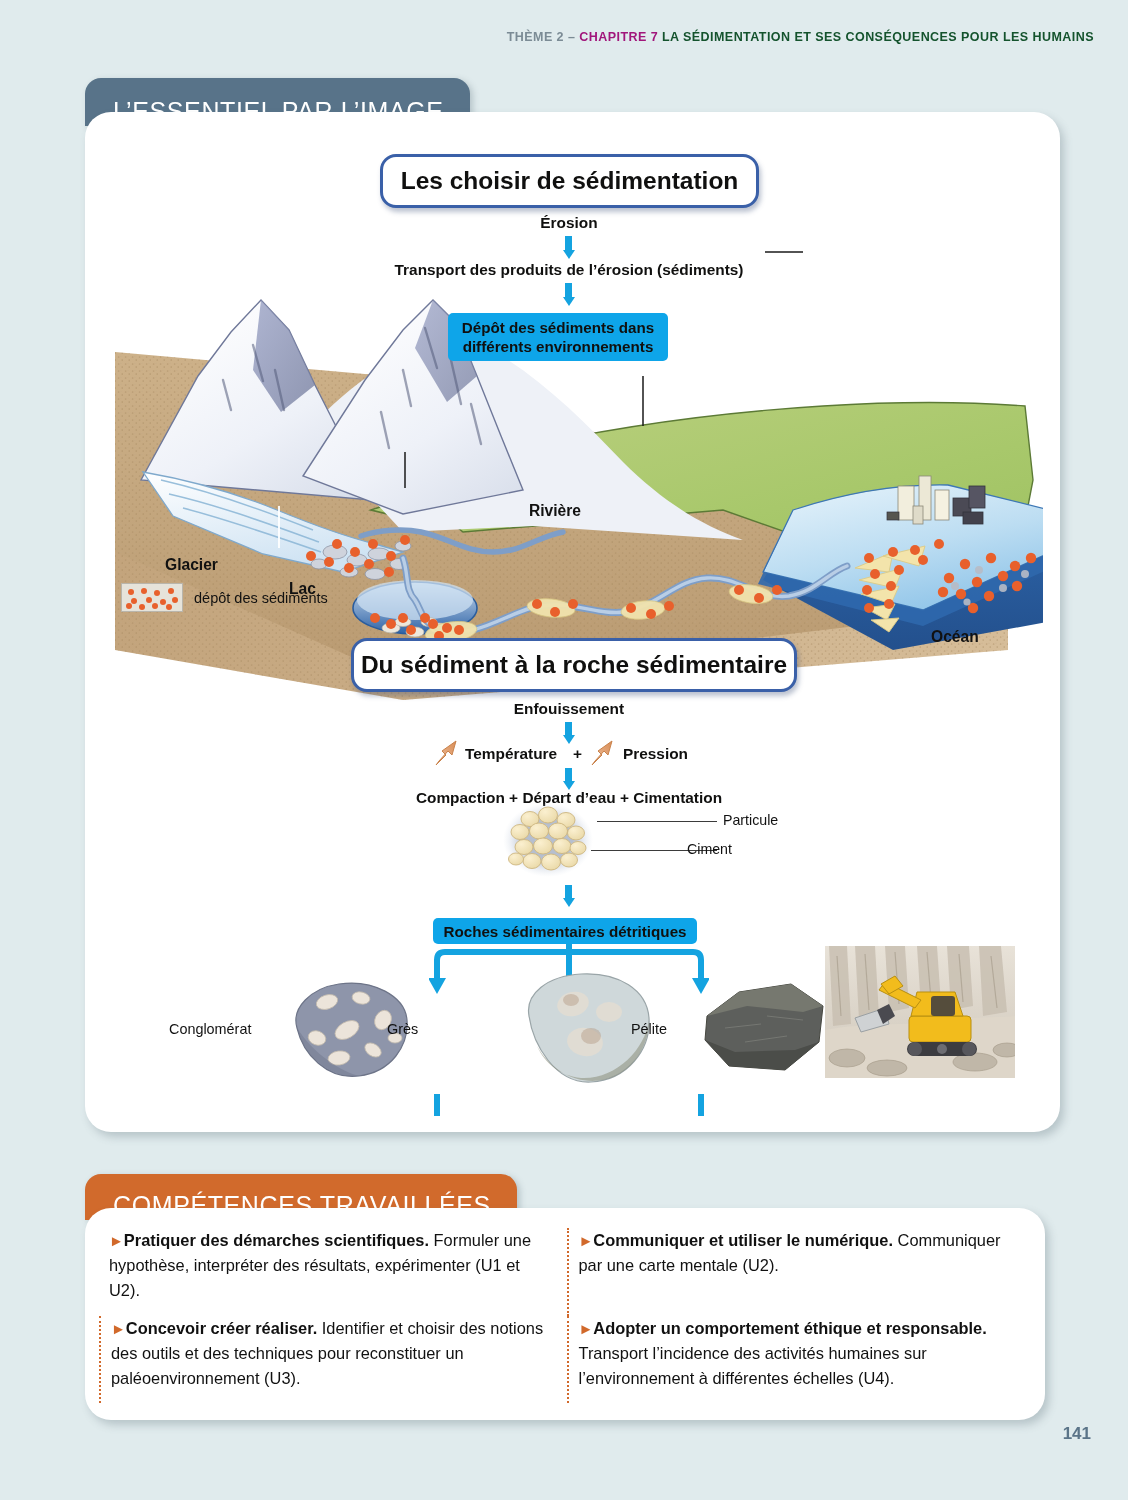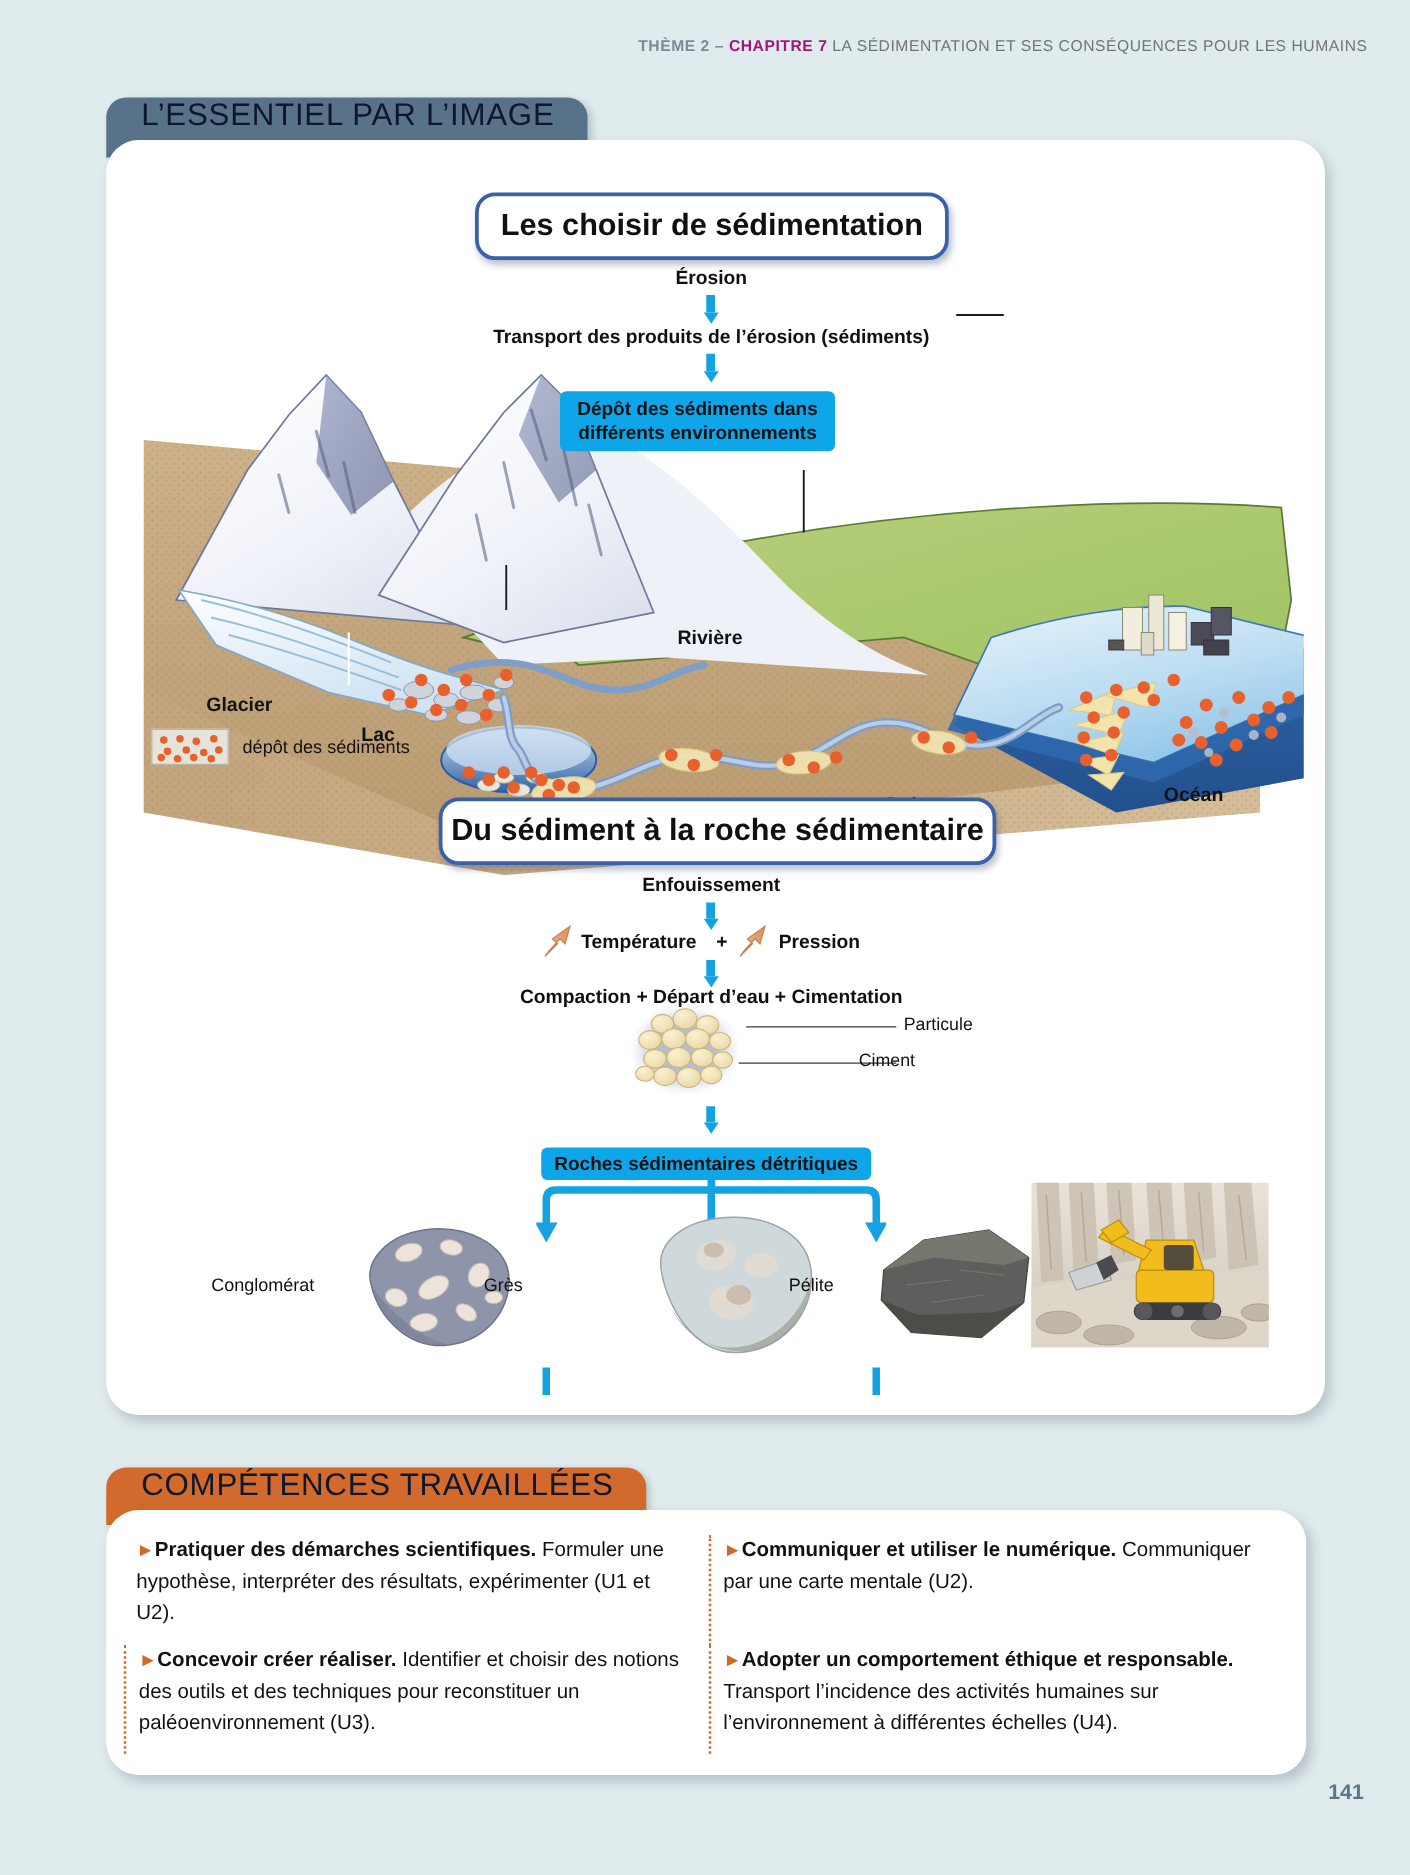--- a/index.html
+++ b/index.html
@@ -12,33 +12,33 @@
   }
   .page{position:absolute;inset:0;}
 
   
   .runhead{
     position:absolute;top:30px;right:34px;
     font-size:12.5px;letter-spacing:.45px;
     color:#7b8b95;font-weight:600;white-space:nowrap;
   }
   .runhead .chap{color:#a1167b;font-weight:700;}
-  .runhead .rest{color:#737373;font-weight:400;margin-top:32px;}
+  .runhead .rest{color:#14532d;font-weight:700;margin-top:32px;}
 
   
   .card{
     position:absolute;background:#fff;border-radius:26px;
     box-shadow:4px 5px 9px rgba(90,110,120,.30);
   }
   #card-essentiel{left:85px;top:112px;width:975px;height:1020px;}
   #card-competences{left:85px;top:1208px;width:960px;height:212px;}
 
   .tab{
     position:absolute;border-radius:16px 16px 0 0;
-    color:#0f172a;display:flex;align-items:flex-start;
+    color:#ffffff;display:flex;align-items:flex-end;
     padding:0 26px 0 28px;
     font-size:25px;letter-spacing:.6px;font-weight:400;
     box-shadow:3px 2px 6px rgba(80,100,110,.28);
   }
   #tab-essentiel{left:85px;top:78px;height:48px;background:#587389;}
   #tab-competences{left:85px;top:1174px;height:46px;background:#d16a2c;}
 
   
   .diagram{
     position:absolute;left:99px;top:128px;width:947px;height:988px;
@@ -347,21 +347,21 @@
         </g>
       <g stroke="#1a1a1a" stroke-width="1.5">
         <path d="M302 272 L302 308"></path>
         <path d="M540 196 L540 246"></path>
         <path d="M662 72 L700 72"></path>
       </g>
     </svg>
 
     <div class="smalllabel" style="left:66px;top:428px;font-weight:700;font-size:15.6px;">Glacier</div>
     <div class="smalllabel" style="left:190px;top:452px;font-weight:700;font-size:15.6px;">Lac</div>
-    <div class="smalllabel" style="left:443px;top:374px;font-weight:700;font-size:15.6px;">Rivière</div>
+    <div class="smalllabel" style="left:430px;top:374px;font-weight:700;font-size:15.6px;">Rivière</div>
     <div class="smalllabel" style="left:610px;top:508px;font-weight:700;font-size:15.6px;">Delta</div>
     <div class="smalllabel" style="left:832px;top:500px;font-weight:700;font-size:15.6px;">Océan</div>
 
     <div class="titlebox" id="tb1">
       <span>Les choisir de sédimentation</span>
     </div>
 
     <div class="flowlabel" style="left:0;top:86px;width:940px;">Érosion</div>
     <div class="arrow-d" style="left:463px;top:108px;">
       <div class="shaft" style="height:14px"></div>

